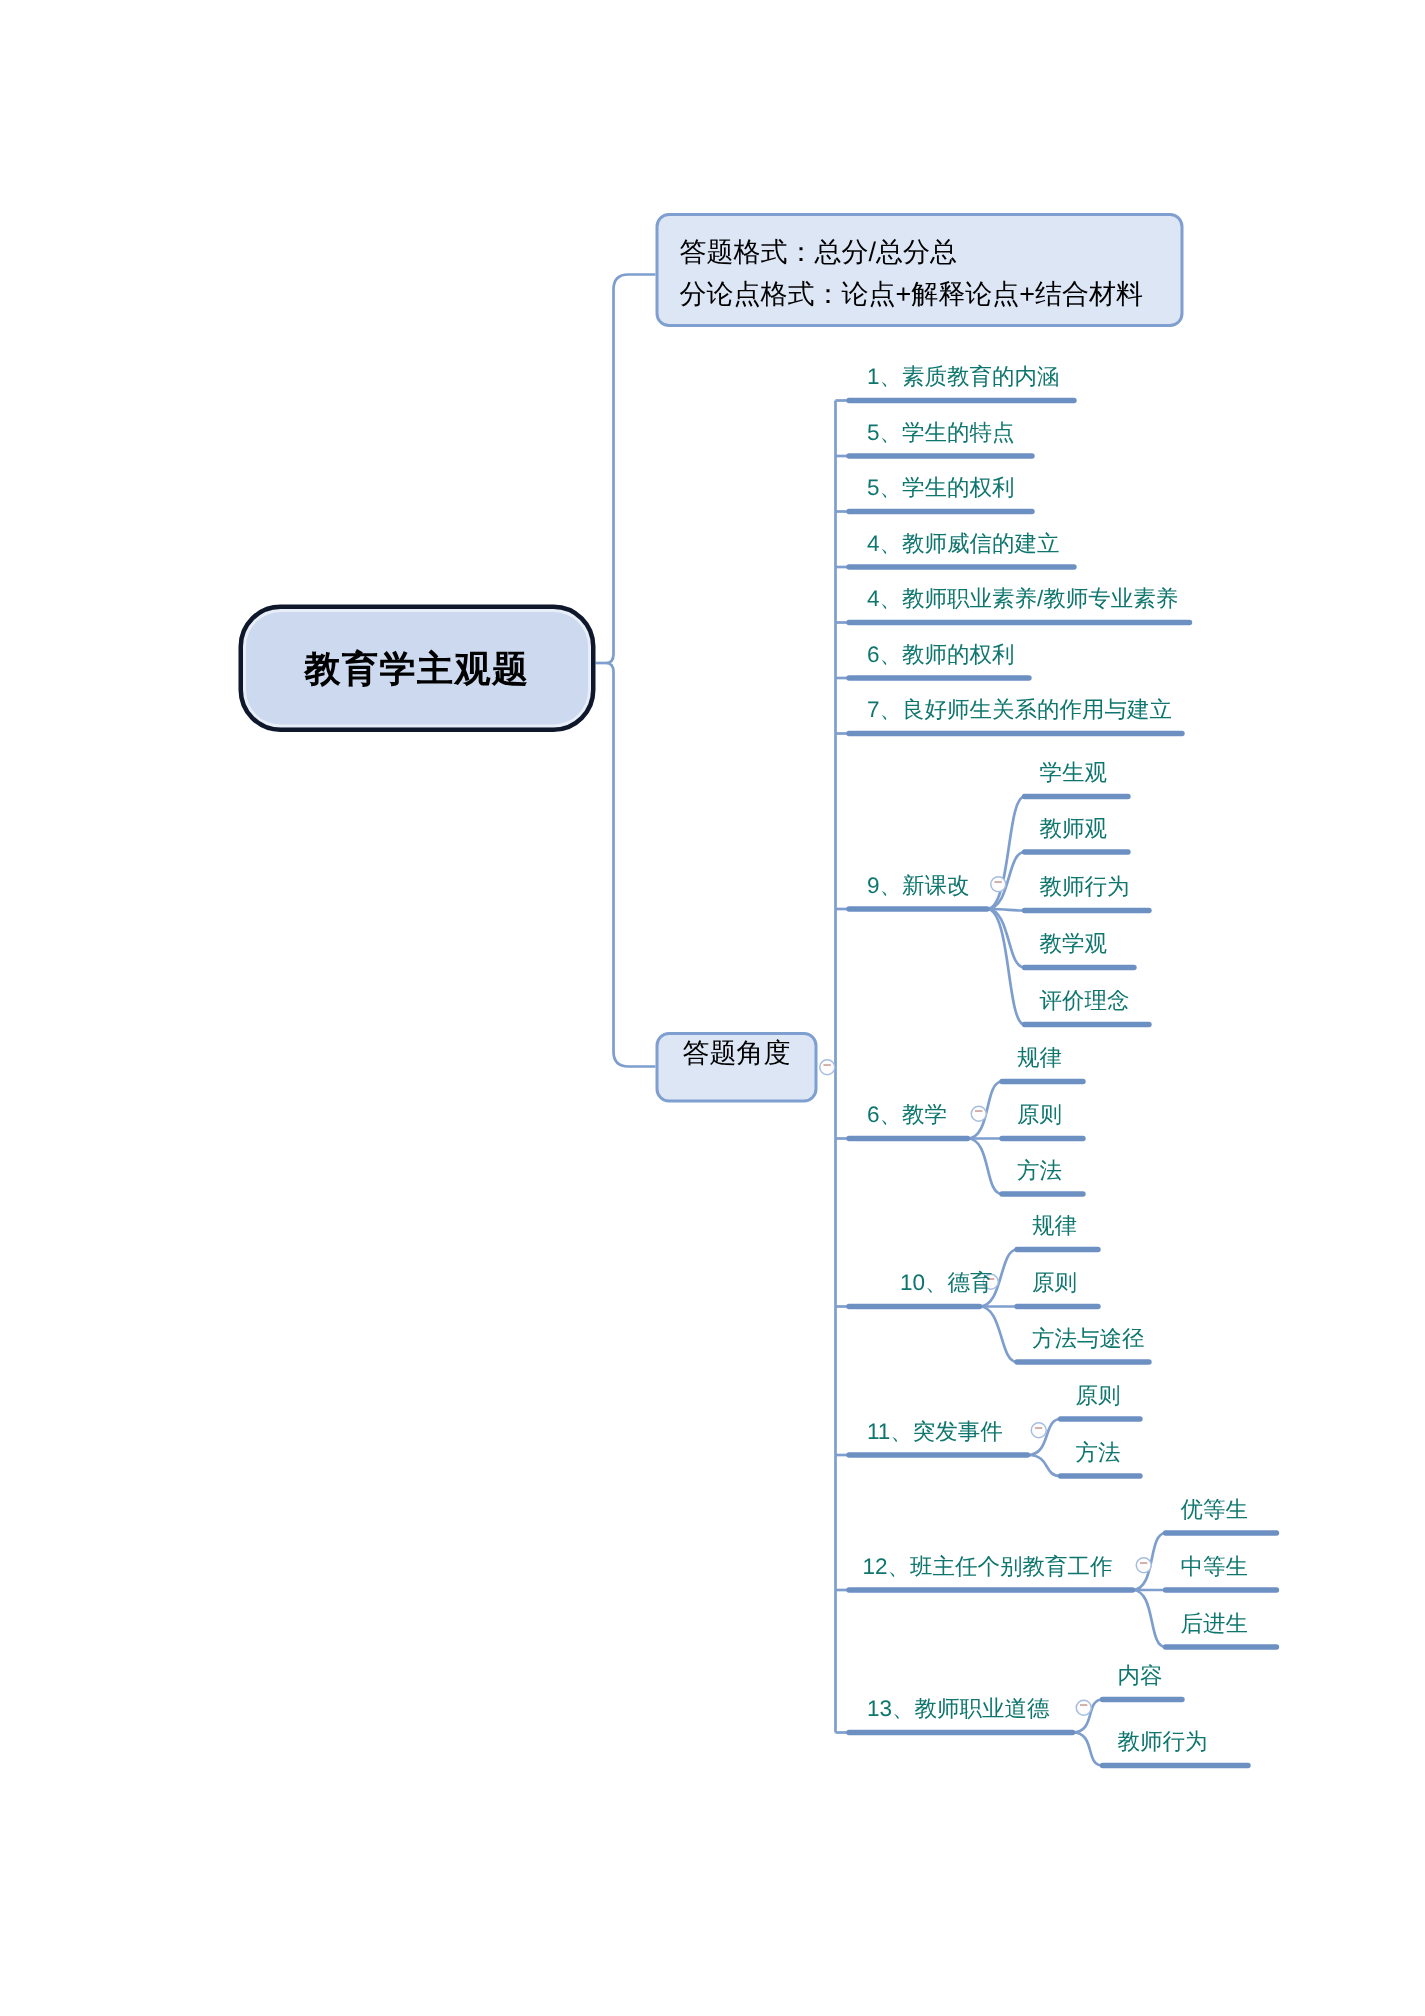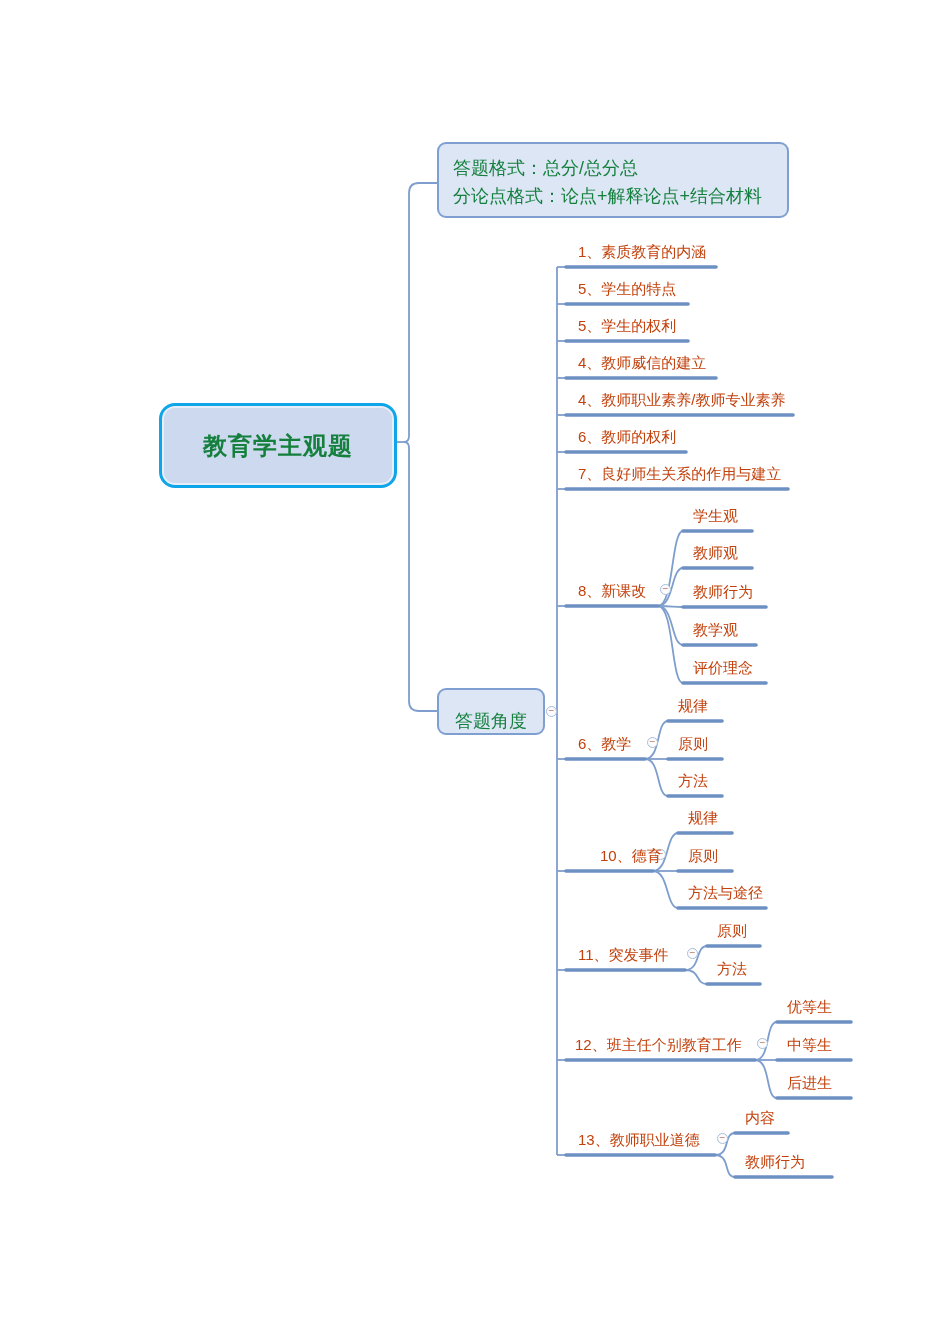--- a/index.html
+++ b/index.html
@@ -5,40 +5,40 @@
   html,body{margin:0;padding:0;background:#ffffff;}
   #canvas{
     position:relative;width:950px;height:1344px;background:#ffffff;overflow:hidden;
     font-family:"Liberation Sans","DejaVu Sans",sans-serif;
   }
   svg.wires{position:absolute;left:0;top:0;width:950px;height:1344px;}
   .thin{stroke:#7e9ecd;stroke-width:1.8;fill:none;}
   .thick{stroke:#6d90c3;stroke-width:3.6;stroke-linecap:round;fill:none;}
   .label{
     position:absolute;white-space:nowrap;height:20px;line-height:20px;
-    font-size:15px;color:#c2410c;cursor:default;
+    font-size:15px;color:#0f766e;cursor:default;
   }
   .box{
     position:absolute;box-sizing:border-box;background:#dce6f5;
-    border:2px solid #7f9fd1;border-radius:9px;color:#15803d;
+    border:2px solid #7f9fd1;border-radius:9px;color:#000000;
   }
   .root-box{
-    left:159px;top:403px;width:238px;height:85px;border-radius:16px;
-    border:3px solid #0ea5e9;background:#ccd9ee;
+    left:159px;top:403px;width:238px;height:85px;border-radius:28px;
+    border:3px solid #0f172a;background:#ccd9ee;
     display:flex;align-items:center;justify-content:center;
     font-size:24px;font-weight:bold;letter-spacing:1px;
     box-shadow:inset 0 0 0 2px #e8eef8;
   }
   .note-box{
     left:437px;top:142px;width:352px;height:76px;
     padding:10px 14px;font-size:18px;line-height:28px;
   }
   .angle-box{
     left:437px;top:688px;width:108px;height:47px;
-    display:flex;align-items:flex-end;justify-content:center;font-size:18px;
+    display:flex;align-items:flex-start;justify-content:center;font-size:18px;
   }
   .collapse{
     position:absolute;width:11px;height:11px;border-radius:50%;
     background:#fefcfc;border:1px solid #a5bedf;box-sizing:border-box;
     font-size:10px;line-height:8px;text-align:center;color:#b0736a;cursor:pointer;
   }
 </style>
 </head>
 <body>
 
@@ -145,21 +145,21 @@
   <div class="collapse" style="left:757px;top:1038px">−</div>
   <div class="collapse" style="left:717px;top:1133px">−</div>
 
   <div class="label" style="left:578px;top:242px">1、素质教育的内涵</div>
   <div class="label" style="left:578px;top:279px">5、学生的特点</div>
   <div class="label" style="left:578px;top:316px">5、学生的权利</div>
   <div class="label" style="left:578px;top:353px">4、教师威信的建立</div>
   <div class="label" style="left:578px;top:390px">4、教师职业素养/教师专业素养</div>
   <div class="label" style="left:578px;top:427px">6、教师的权利</div>
   <div class="label" style="left:578px;top:464px">7、良好师生关系的作用与建立</div>
-  <div class="label" style="left:578px;top:581px">8、新课改</div>
+  <div class="label" style="left:578px;top:581px">9、新课改</div>
   <div class="label" style="left:578px;top:734px">6、教学</div>
   <div class="label" style="left:600px;top:846px">10、德育</div>
   <div class="label" style="left:578px;top:945px">11、突发事件</div>
   <div class="label" style="left:575px;top:1035px">12、班主任个别教育工作</div>
   <div class="label" style="left:578px;top:1130px">13、教师职业道德</div>
 
   <div class="label" style="left:693px;top:506px">学生观</div>
   <div class="label" style="left:693px;top:543px">教师观</div>
   <div class="label" style="left:693px;top:582px">教师行为</div>
   <div class="label" style="left:693px;top:620px">教学观</div>

